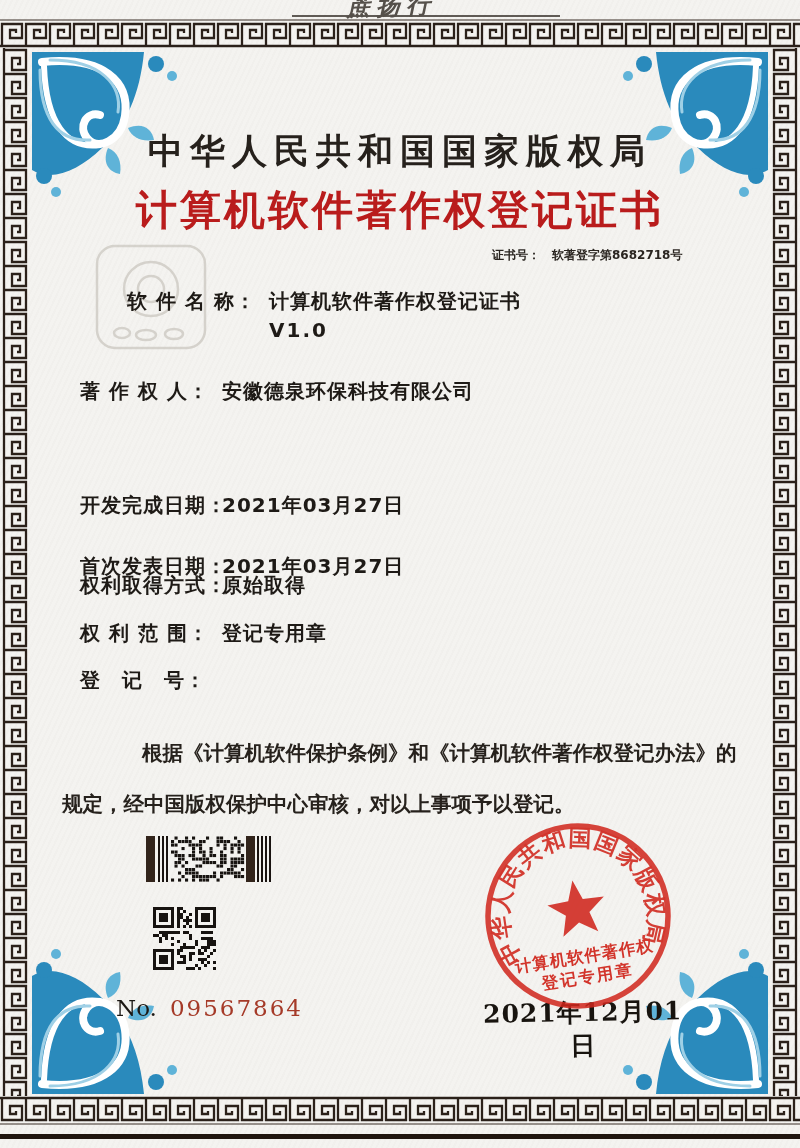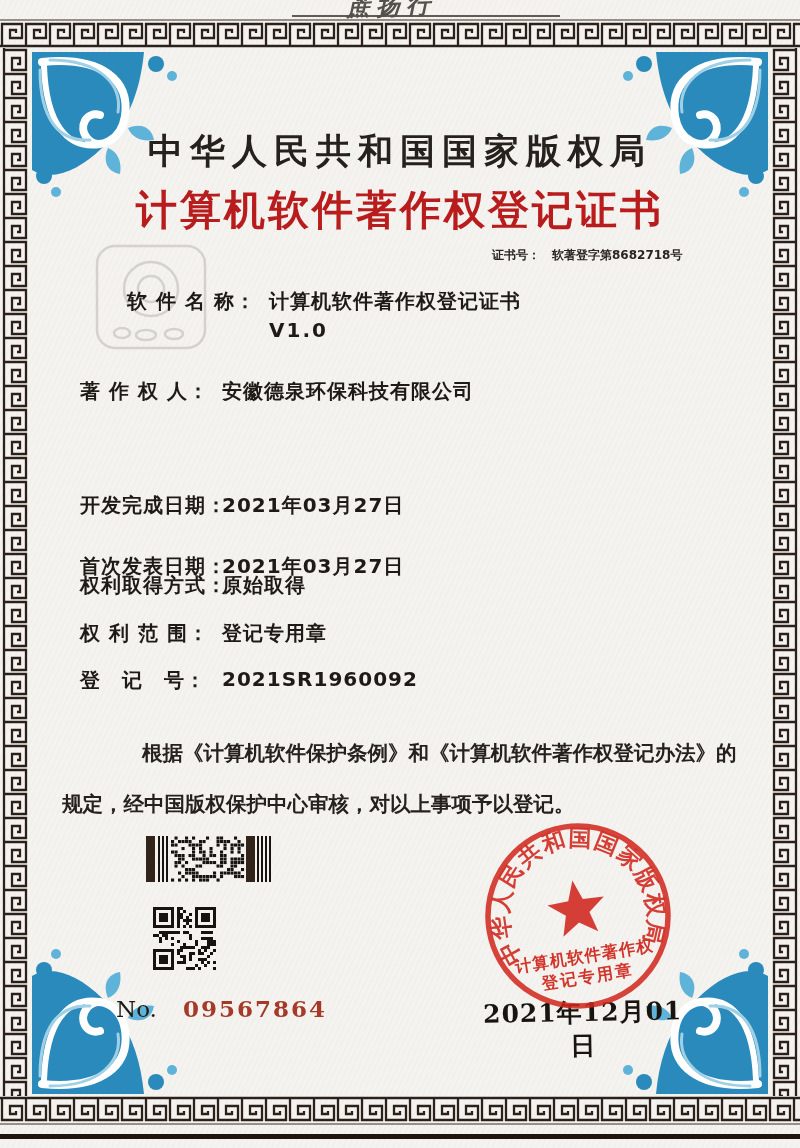--- a/index.html
+++ b/index.html
@@ -31,21 +31,21 @@
   .f-row .value2{position:absolute;left:142px;top:30px;letter-spacing:2px;}
   .row-0{top:288px;margin-left:47px;} .row-1{top:378px;} .row-2{top:492px;} .row-3{top:553px;}
   .row-4{top:572px;} .row-5{top:620px;} .row-6{top:667px;}
 
   .statement{position:absolute;left:62px;top:728px;width:684px;
     font-size:20.5px;font-weight:700;color:#26211c;line-height:51px;}
   .statement .l1{text-indent:80px;}
 
   .serial{position:absolute;left:116px;top:995px;font-size:23px;color:#1c1814;
     font-family:"DejaVu Serif",serif;}
-  .serial .num{color:#a53a28;letter-spacing:2px;margin-left:26px;font-weight:700;}
+  .serial .num{color:#a53a28;letter-spacing:2px;margin-left:13px;font-weight:400;}
 
   .issue-date{position:absolute;left:478px;top:996px;width:210px;text-align:center;
     font-size:25px;font-weight:700;color:#18140f;font-family:"DejaVu Serif",serif;
     transform:rotate(-1deg);letter-spacing:1px;z-index:5;}
 
   #barcode-wrap{position:absolute;left:146px;top:836px;z-index:3;}
   #qr-wrap{position:absolute;left:153px;top:907px;z-index:3;}
   #seal-wrap{position:absolute;left:478px;top:816px;z-index:4;opacity:.93;}
 </style>
 </head>
@@ -139,21 +139,20 @@
   <div class="f-row row-4">
     <span class="label">权利取得方式：</span>
     <span class="value">原始取得</span>
   </div>
   <div class="f-row row-5">
     <span class="label">权 利 范 围：</span>
     <span class="value">登记专用章</span>
   </div>
   <div class="f-row row-6">
     <span class="label">登　记　号：</span>
-    <span class="value">2021SR1960092</span>
   </div>
 
   <div class="statement">
     <div class="l1">根据《计算机软件保护条例》和《计算机软件著作权登记办法》的</div>
     <div class="l2">规定，经中国版权保护中心审核，对以上事项予以登记。</div>
   </div>
 
   <div id="barcode-wrap">
     <svg id="barcode-svg" width="126" height="46" viewBox="0 0 126 46">
         <rect x="0" y="0" width="9" height="46" fill="#32241b"></rect>

